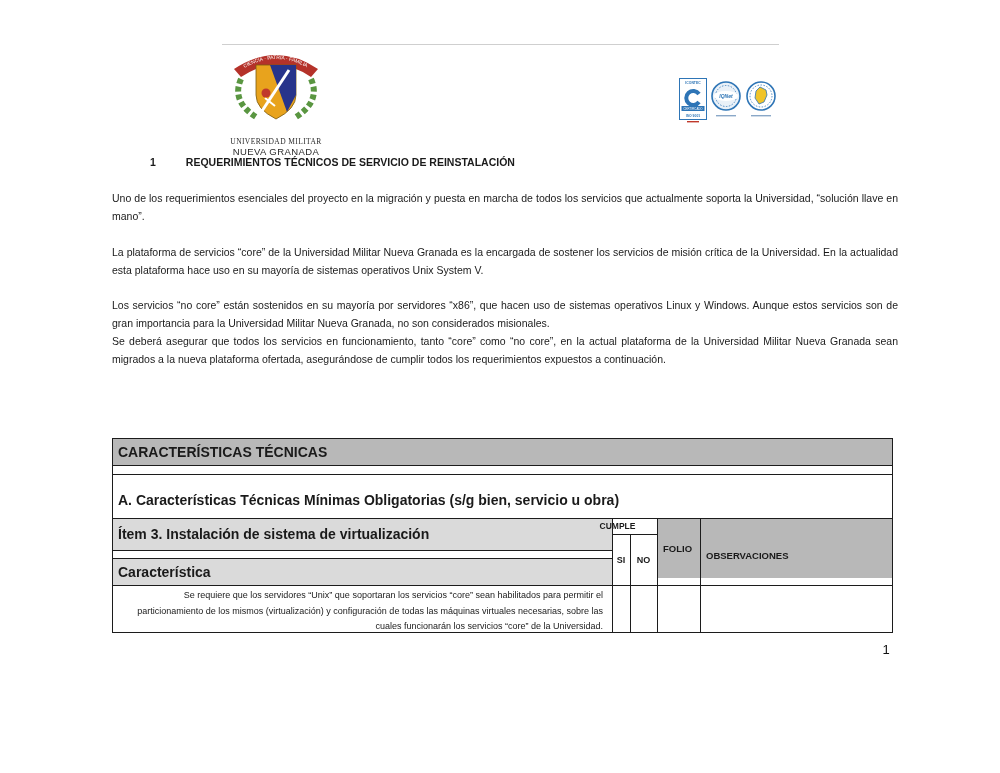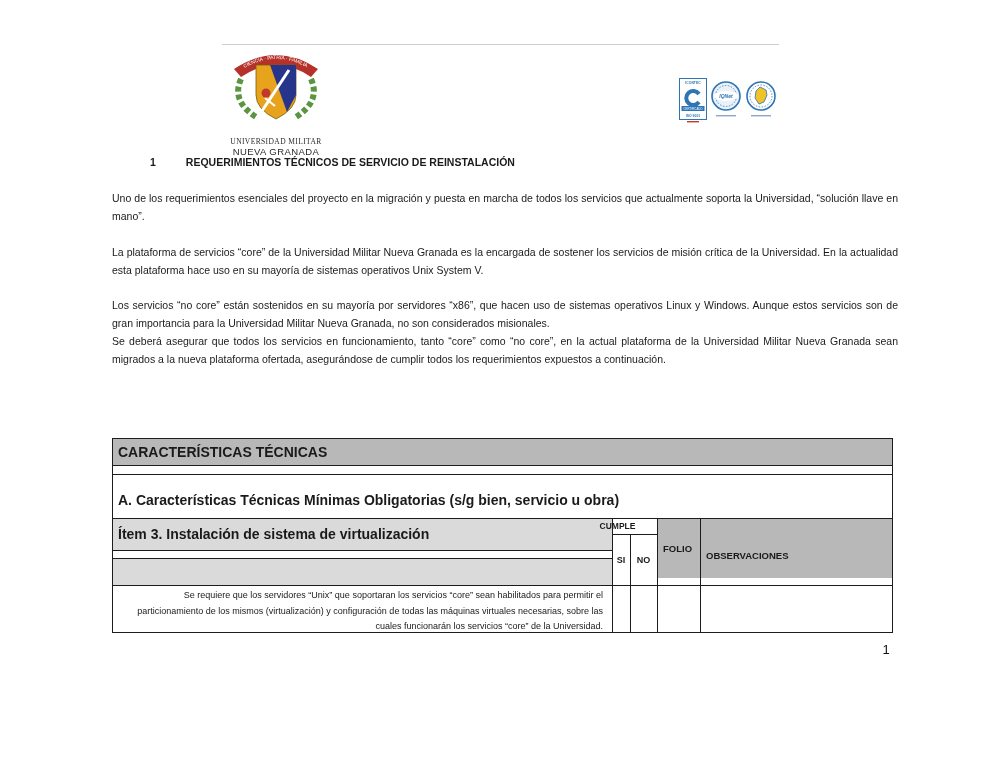--- a/index.html
+++ b/index.html
@@ -112,20 +112,21 @@
 
     <div class="bg" style="left:1px; top:1px; width:779px; height:26px; background:#b8b8b8;"></div>
     <div class="bg" style="left:1px; top:81px; width:499px; height:31px; background:#dadada;"></div>
     <div class="bg" style="left:1px; top:121px; width:499px; height:26px; background:#dadada;"></div>
     <div class="bg" style="left:546px; top:81px; width:42px; height:59px; background:#b8b8b8;"></div>
     <div class="bg" style="left:589px; top:81px; width:191px; height:59px; background:#b8b8b8;"></div>
 
     <div class="cell" style="left:6px; top:0; width:770px; height:27px;">CARACTERÍSTICAS TÉCNICAS</div>
     <div class="cell" style="left:6px; top:36px; width:770px; height:52px;">A. Características Técnicas Mínimas Obligatorias (s/g bien, servicio u obra)</div>
     <div class="cell" style="left:6px; top:80px; width:488px; height:32px;">Ítem 3. Instalación de sistema de virtualización</div>
+    <div class="cell" style="left:6px; top:120px; width:480px; height:27px;">Característica</div>
     <div class="cell ctr" style="left:483px; top:80px; width:45px; height:16px; font-size:8.5px;">CUMPLE</div>
     <div class="cell ctr" style="left:500px; top:96px; width:18px; height:51px; font-size:9px;">SI</div>
     <div class="cell ctr" style="left:518px; top:96px; width:27px; height:51px; font-size:9px;">NO</div>
     <div class="cell sm" style="left:551px; top:81px; width:36px; height:59px;">FOLIO</div>
     <div class="cell sm" style="left:594px; top:81px; width:182px; height:73px;">OBSERVACIONES</div>
     <div class="req-text" style="left:5px; top:150px; width:486px;text-align:right;">Se requiere que los servidores “Unix” que soportaran los servicios “core” sean habilitados para permitir el particionamiento de los mismos (virtualización) y configuración de todas las máquinas virtuales necesarias, sobre las cuales funcionarán los servicios “core” de la Universidad.</div>
 
     <div class="bg" style="left:501px; top:148px; width:17px; height:46px;"></div>
     <div class="bg" style="left:519px; top:148px; width:26px; height:46px;"></div>
     <div class="bg" style="left:546px; top:148px; width:42px; height:46px;"></div>

